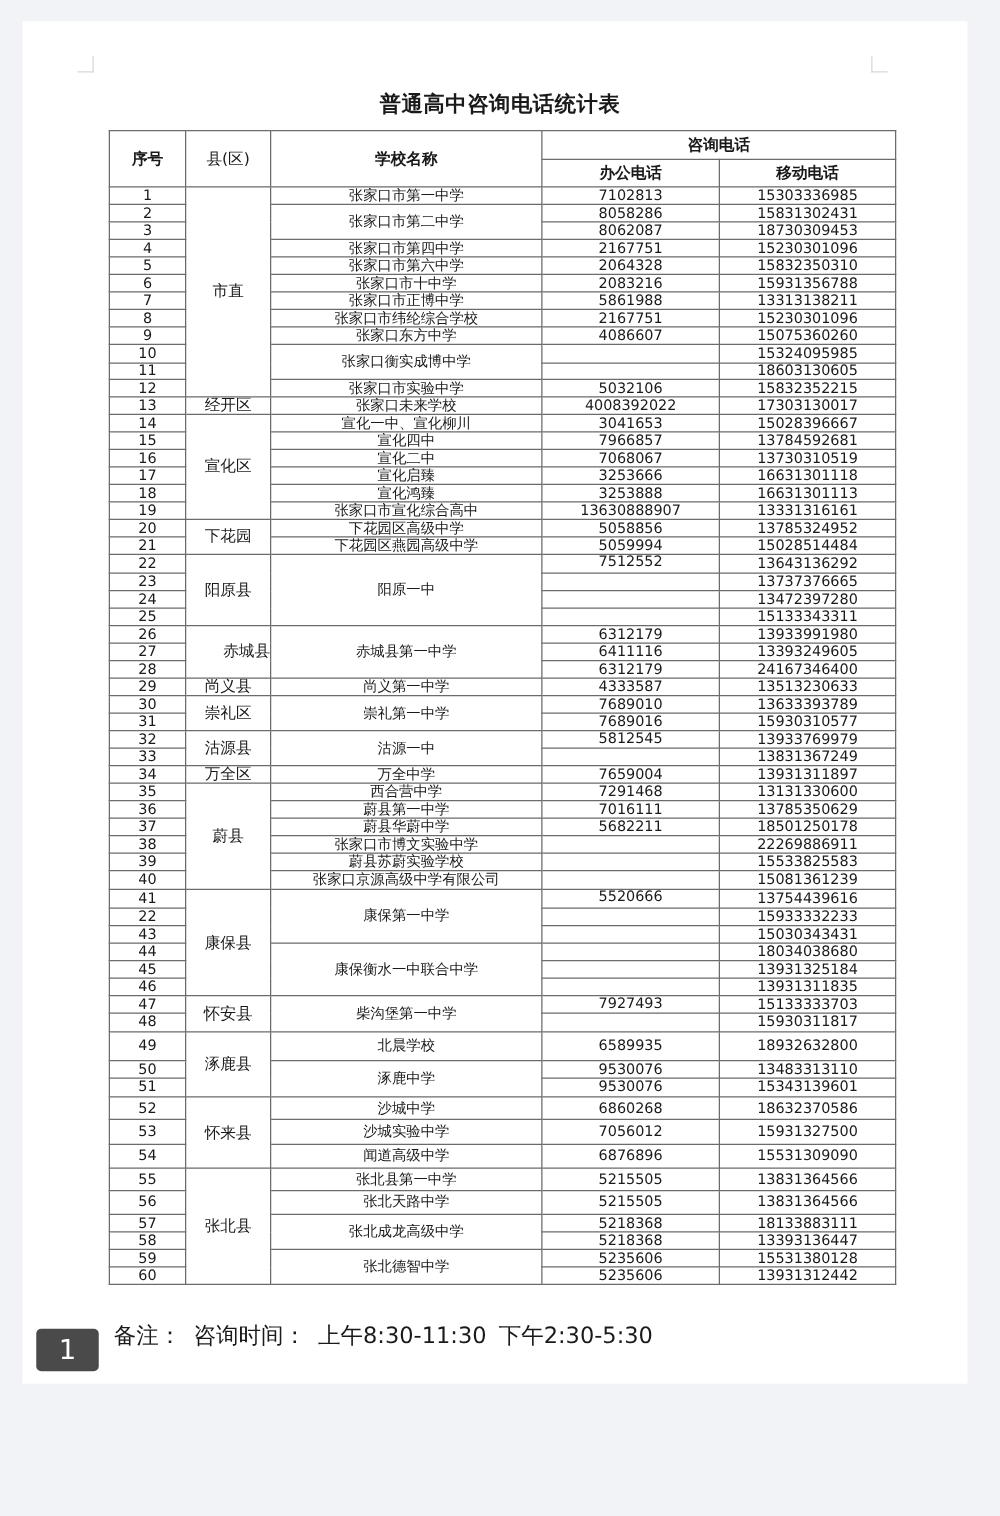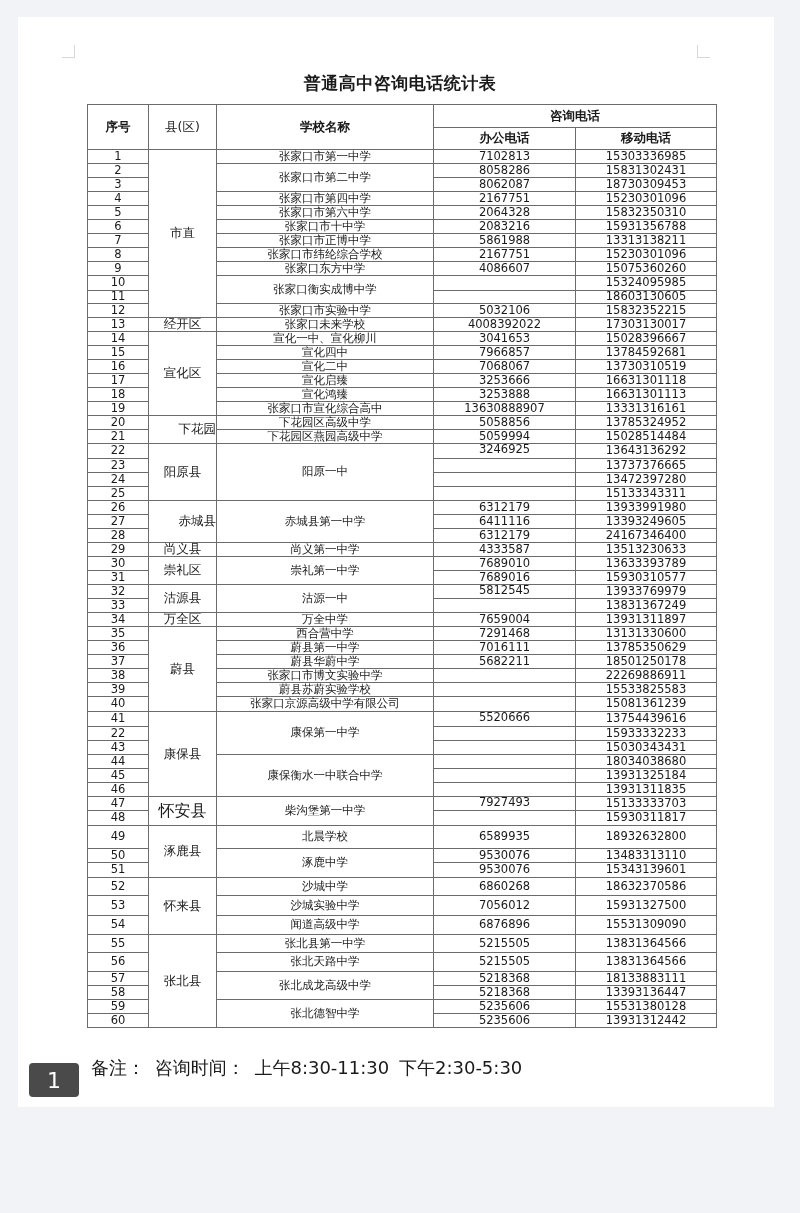--- a/index.html
+++ b/index.html
@@ -205,36 +205,36 @@
         <td>16631301113</td>
       </tr>
       <tr style="height: 14px;">
         <td>19</td>
         <td>张家口市宣化综合高中</td>
         <td>13630888907</td>
         <td>13331316161</td>
       </tr>
       <tr style="height: 14px;">
         <td>20</td>
-        <td rowspan="2" style="font-size: 12.5px; text-align: right;">下花园</td>
+        <td rowspan="2" style="font-size: 12.5px;">下花园</td>
         <td>下花园区高级中学</td>
         <td>5058856</td>
         <td>13785324952</td>
       </tr>
       <tr style="height: 14px;">
         <td>21</td>
         <td>下花园区燕园高级中学</td>
         <td>5059994</td>
         <td>15028514484</td>
       </tr>
       <tr style="height: 15px;">
         <td>22</td>
         <td rowspan="4" style="font-size: 12.5px;">阳原县</td>
         <td rowspan="4">阳原一中</td>
-        <td style="vertical-align: top;">3246925</td>
+        <td style="vertical-align: top;">7512552</td>
         <td>13643136292</td>
       </tr>
       <tr style="height: 14px;">
         <td>23</td>
         <td></td>
         <td>13737376665</td>
       </tr>
       <tr style="height: 14px;">
         <td>24</td>
         <td></td>
@@ -365,21 +365,21 @@
         <td></td>
         <td>13931325184</td>
       </tr>
       <tr style="height: 14px;">
         <td>46</td>
         <td></td>
         <td>13931311835</td>
       </tr>
       <tr style="height: 14px;">
         <td>47</td>
-        <td rowspan="2" style="font-size: 16px;">怀安县</td>
+        <td rowspan="2" style="font-size: 13px; font-family: Liberation Mono, monospace;">怀安县</td>
         <td rowspan="2">柴沟堡第一中学</td>
         <td style="vertical-align: top;">7927493</td>
         <td>15133333703</td>
       </tr>
       <tr style="height: 15px;">
         <td>48</td>
         <td></td>
         <td>15930311817</td>
       </tr>
       <tr style="height: 23px;">

